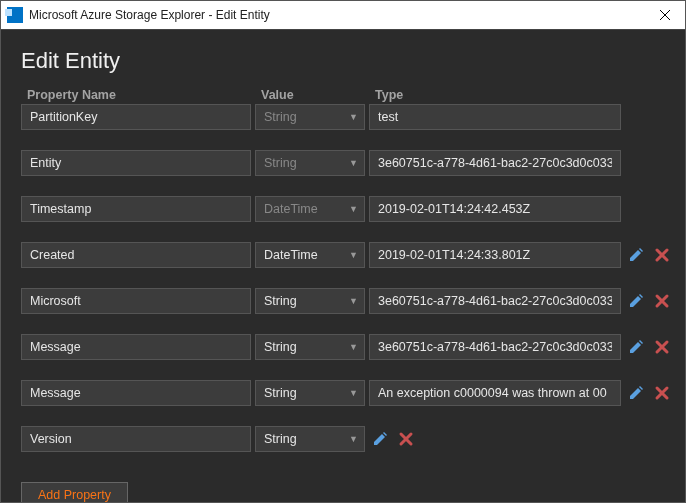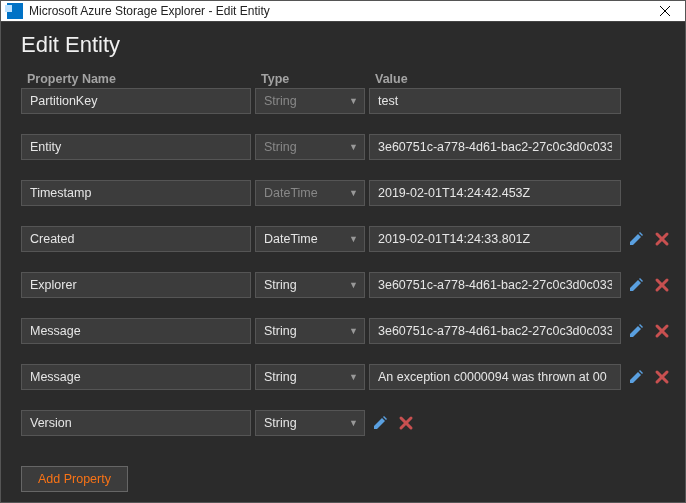--- a/index.html
+++ b/index.html
@@ -5,21 +5,21 @@
   * { box-sizing: border-box; margin: 0; padding: 0; }
   body {
     font-family: "Segoe UI", Tahoma, sans-serif;
     font-size: 12.5px;
     background: #2b2b2b;
     width: 686px; height: 503px;
     overflow: hidden;
     border: 1px solid #555;
   }
   .titlebar {
-    height: 21px;
+    height: 29px;
     background: #fff;
     color: #000;
     display: flex; align-items: center;
     padding: 0 0 0 6px;
     border-bottom: 1px solid #444;
   }
   .appicon {
     width: 16px; height: 16px;
     background: #0072c6;
     margin-right: 6px;
@@ -33,21 +33,21 @@
   .titlebar .title { flex: 1; font-size: 12px; color: #222; }
   .titlebar .winbtn {
     width: 40px; height: 29px;
     display:flex;align-items:center;justify-content:center;
     color:#000; font-size:14px;
   }
   .content {
     background: #2b2b2b;
     color: #e6e6e6;
     height: 386px;
-    padding: 10px 20px 14px 20px;
+    padding: 18px 20px 14px 20px;
     display:flex; flex-direction:column;
   }
   .heading { font-size: 22px; font-weight: 400; color: #f0f0f0; margin-bottom: 14px; }
   .grid-header, .grid-row {
     display: grid;
     grid-template-columns: 230px 110px 252px 48px;
     gap: 4px;
     align-items: center;
     margin-bottom: 20px;
   }
@@ -95,22 +95,22 @@
         <line x1="10" y1="0" x2="0" y2="10" stroke="#000" stroke-width="1"></line>
       </svg>
   </div>
 </div>
 
 <div class="content">
   <div class="heading">Edit Entity</div>
 
   <div class="grid-header">
     <div class="ph">Property Name</div>
+    <div class="ph">Value</div>
     <div class="ph">Type</div>
-    <div class="ph">Value</div>
     <div></div>
   </div>
 
   <div id="rows">
       <div class="grid-row">
         <div class="cell">PartitionKey</div>
         <div class="cell select disabled">String<span class="chev">▼</span></div>
         <input class="cell" value="test" style="">
         <div class="actions"></div>
       </div>
@@ -139,21 +139,21 @@
           </div>
           <div class="iconbtn">
             <svg viewBox="0 0 16 16">
               <line x1="3" y1="3" x2="13" y2="13" stroke="#c85050" stroke-width="3" stroke-linecap="round"></line>
               <line x1="13" y1="3" x2="3" y2="13" stroke="#c85050" stroke-width="3" stroke-linecap="round"></line>
             </svg>
           </div>
         </div>
       </div>
       <div class="grid-row">
-        <div class="cell">Explorer</div>
+        <div class="cell">Microsoft</div>
         <div class="cell select">String<span class="chev">▼</span></div>
         <input class="cell" value="3e60751c-a778-4d61-bac2-27c0c3d0c033" style="">
         <div class="actions">
           <div class="iconbtn">
             <svg viewBox="0 0 16 16">
               <path fill="#5aa0e0" d="M2 11l8-8 3 3-8 8H2z"></path>
               <path fill="#5aa0e0" d="M11 2l1-1 3 3-1 1z"></path>
             </svg>
           </div>
           <div class="iconbtn">

